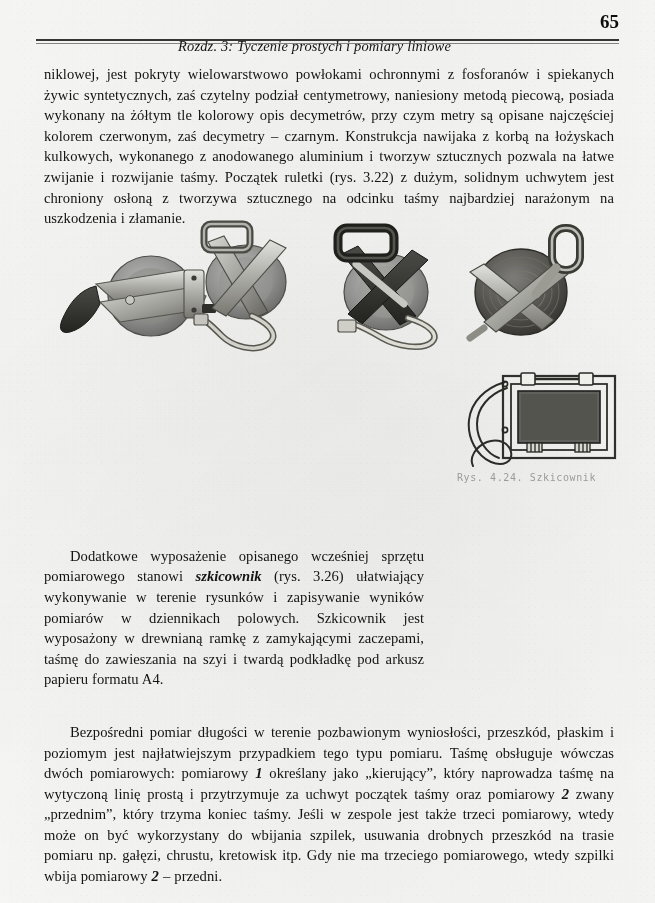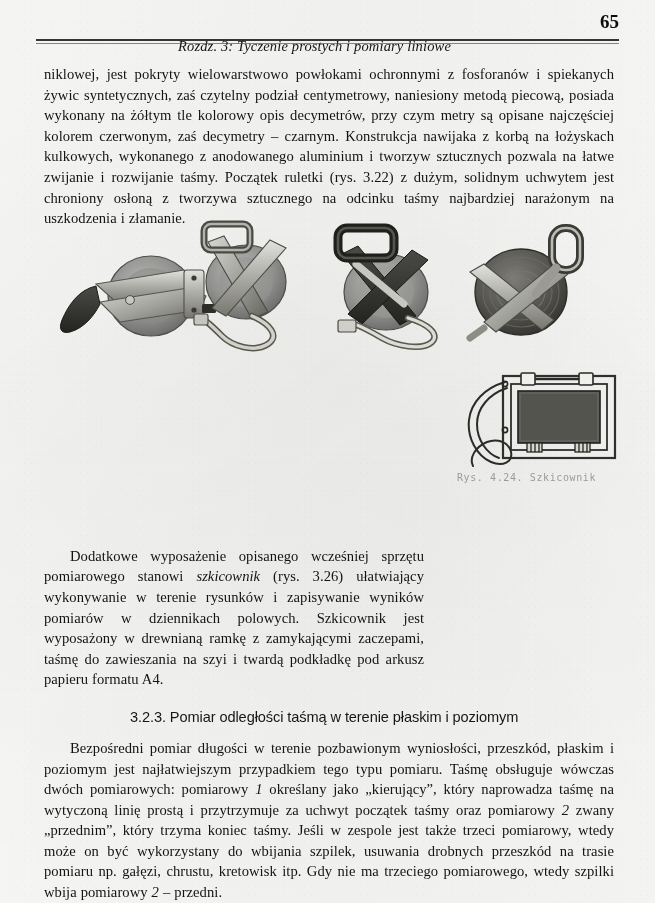--- a/index.html
+++ b/index.html
@@ -89,21 +89,21 @@
     font-size: 14.6px;
     line-height: 20.6px;
     letter-spacing: 0.05px;
     word-spacing: 0.3px;
     -webkit-hyphens: none;
     hyphens: none;
   }
   p.para.noindent { text-indent: 0; }
   p.para + p.para { margin-top: 0; }
 
-  .it { font-style: italic; }
+  .it { font-style: italic; font-weight: bold; }
 
   
   .fig325 {
     position: absolute;
     left: 56px;
     top: 220px;
     width: 545px;
     height: 135px;
   }
   .fig325 svg { display: block; }
@@ -318,21 +318,20 @@
   <div class="body">
 
     <p class="para noindent"><span>niklowej, jest pokryty wielowarstwowo powłokami ochronnymi z fosforanów i spiekanych żywic syntetycznych, zaś czytelny podział centymetrowy, naniesiony metodą piecową, posiada wykonany na żółtym tle kolorowy opis decymetrów, przy czym metry są opisane najczęściej kolorem czerwonym, zaś decymetry – czarnym. Konstrukcja nawijaka z korbą na łożyskach kulkowych, wykonanego z anodowanego aluminium i tworzyw sztucznych pozwala na łatwe zwijanie i rozwijanie taśmy. Początek ruletki (rys. 3.22) z dużym, solidnym uchwytem jest chroniony osłoną z tworzywa sztucznego na odcinku taśmy najbardziej narażonym na uszkodzenia i złamanie.</span></p>
 
     <div style="height:317px"></div>
 
     <p class="para"><span class="float-shape"></span><span>Dodatkowe wyposażenie opisanego wcześniej sprzętu pomiarowego stanowi </span><span class="it">szkicownik</span><span> (rys. 3.26) ułatwiający wykonywanie w terenie rysunków i zapisywanie wyników pomiarów w dziennikach polowych. Szkicownik jest wyposażony w drewnianą ramkę z zamykającymi zaczepami, taśmę do zawieszania na szyi i twardą podkładkę pod arkusz papieru formatu A4.</span></p>
 
     <div class="spacer-md"></div>
 
-    <h2 class="section">3.2.3. Pomiar odległości taśmą w terenie płaskim i poziomym</h2>
 
     <div class="spacer-sm"></div>
 
     <p class="para"><span>Bezpośredni pomiar długości w terenie pozbawionym wyniosłości, przeszkód, płaskim i poziomym jest najłatwiejszym przypadkiem tego typu pomiaru. Taśmę obsługuje wówczas dwóch pomiarowych: pomiarowy </span><span class="it">1</span><span> określany jako „kierujący”, który naprowadza taśmę na wytyczoną linię prostą i przytrzymuje za uchwyt początek taśmy oraz pomiarowy </span><span class="it">2</span><span> zwany „przednim”, który trzyma koniec taśmy. Jeśli w zespole jest także trzeci pomiarowy, wtedy może on być wykorzystany do wbijania szpilek, usuwania drobnych przeszkód na trasie pomiaru np. gałęzi, chrustu, kretowisk itp. Gdy nie ma trzeciego pomiarowego, wtedy szpilki wbija pomiarowy </span><span class="it">2</span><span> – przedni.</span></p>
 
     <p class="para"></p>
 
   </div>
 
   <div class="speckle"></div>

